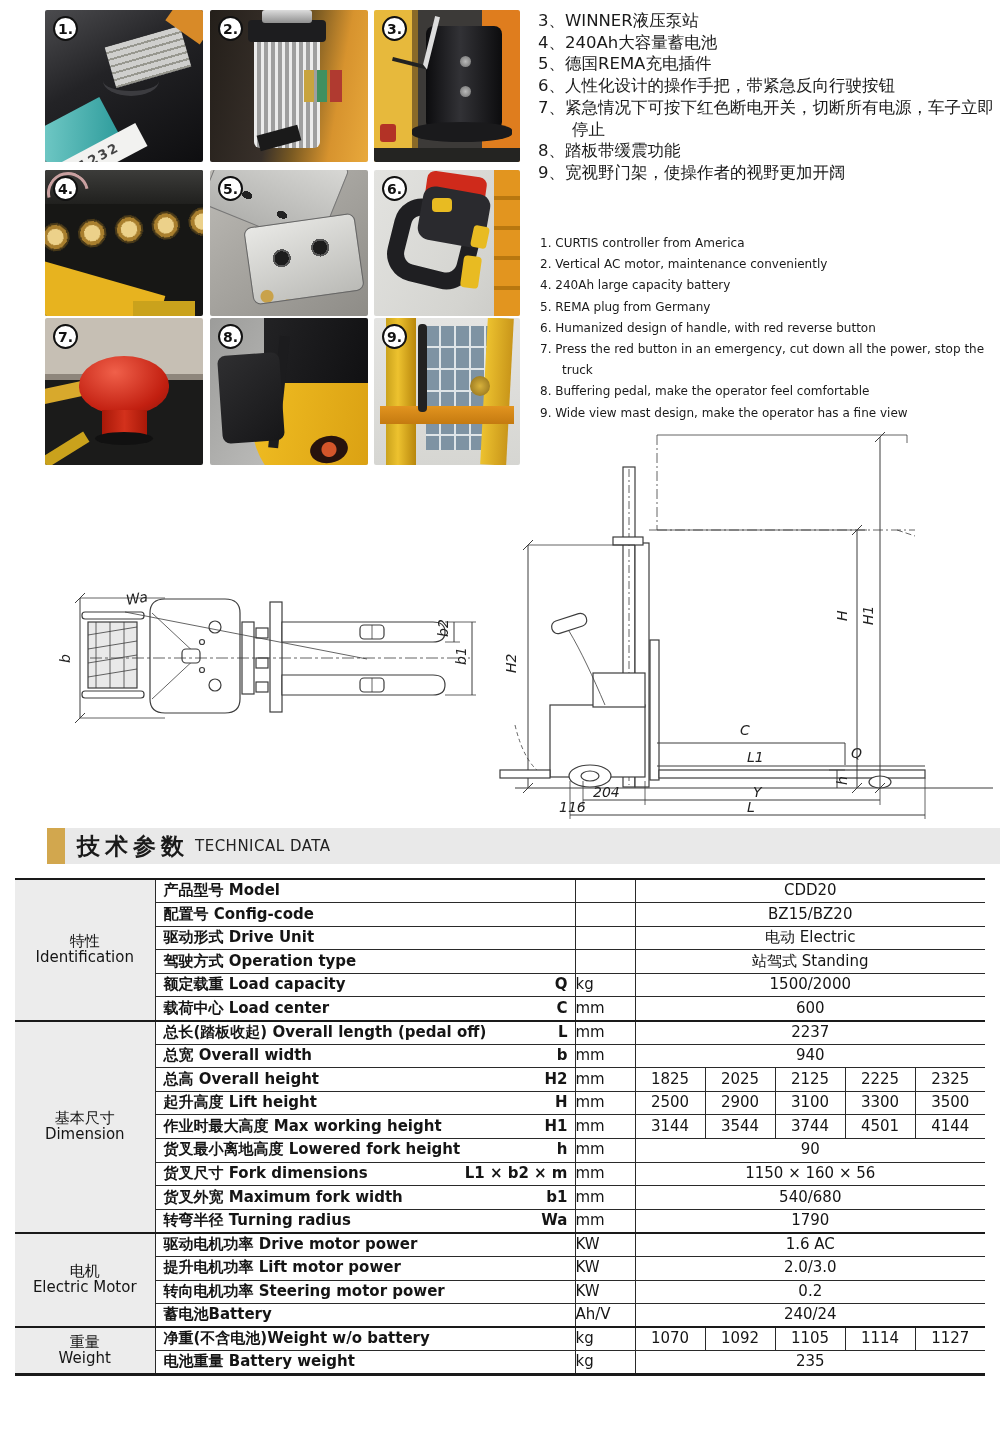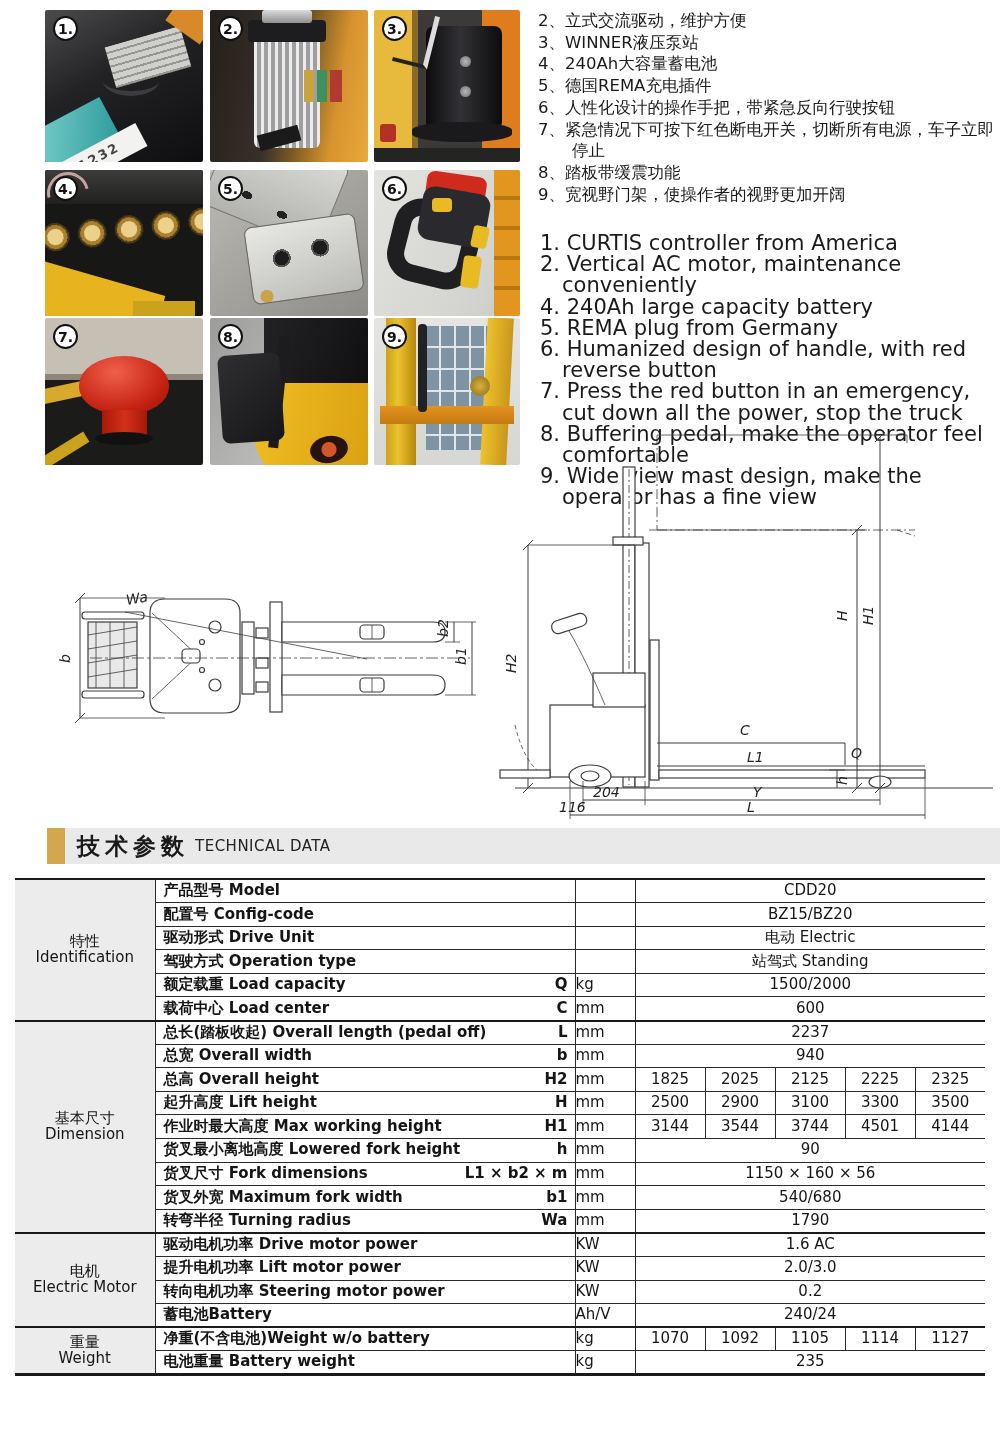--- a/index.html
+++ b/index.html
@@ -96,21 +96,21 @@
                                 repeating-linear-gradient(transparent 0 20px,#dfe5e8 20px 22px); }
   .p9 .beam1{ left:12px; top:0; width:30px; height:100%; background:linear-gradient(90deg,#caa21c,#edc22f 40%,#b8860c); }
   .p9 .beam2{ left:110px; top:0; width:26px; height:100%; background:linear-gradient(90deg,#edc22f,#c9961a); transform:rotate(3deg); }
   .p9 .bar{ left:6px; top:88px; width:134px; height:18px; background:linear-gradient(#e2941f,#c47a10); }
   .p9 .rod{ left:44px; top:6px; width:9px; height:88px; background:#222; border-radius:4px; }
   .p9 .pulley{ left:96px; top:58px; width:20px; height:20px; border-radius:50%; background:radial-gradient(#d8b23c,#8a6a1a); }
 
   
   #features-cn { position:absolute; left:538px; top:10px; width:458px; font-size:16.5px; line-height:21.7px; color:#1a1a1a; }
   #features-cn .fi { padding-left:34px; text-indent:-34px; }
-  #features-en { position:absolute; left:540px; top:233px; width:456px; font-size:21px; line-height:21.2px; color:#1a1a1a; }
+  #features-en { position:absolute; left:540px; top:233px; width:456px; font-size:12px; line-height:21.2px; color:#1a1a1a; }
   #features-en .fi { padding-left:22px; text-indent:-22px; }
 
   
   .drawing { position:absolute; }
   .drawing line, .drawing path, .drawing rect, .drawing circle, .drawing ellipse, .drawing polyline
     { stroke:#3d3d3d; stroke-width:1.2; fill:none; }
   .drawing text { fill:#222; font-style:italic; font-size:14px; stroke:none; font-family:"DejaVu Sans","Liberation Sans",sans-serif; }
   .drawing .fillw { fill:#fff; }
   .drawing .fillg { fill:#e9e9e9; }
   .drawing .thin { stroke-width:0.8; }
@@ -212,21 +212,20 @@
     <div class="d window"></div>
     <div class="d beam1"></div>
     <div class="d beam2"></div>
     <div class="d bar"></div>
     <div class="d rod"></div>
     <div class="d pulley"></div>
     <span class="badge">9.</span>
   </div>
 
   <div id="features-cn">
-    <div class="fi">2、立式交流驱动，维护方便</div>
     <div class="fi">3、WINNER液压泵站</div>
     <div class="fi">4、240Ah大容量蓄电池</div>
     <div class="fi">5、德国REMA充电插件</div>
     <div class="fi">6、人性化设计的操作手把，带紧急反向行驶按钮</div>
     <div class="fi">7、紧急情况下可按下红色断电开关，切断所有电源，车子立即停止</div>
     <div class="fi">8、踏板带缓震功能</div>
     <div class="fi">9、宽视野门架，使操作者的视野更加开阔</div>
   </div>
   <div id="features-en">
     <div class="fi">1. CURTIS controller from America</div>

